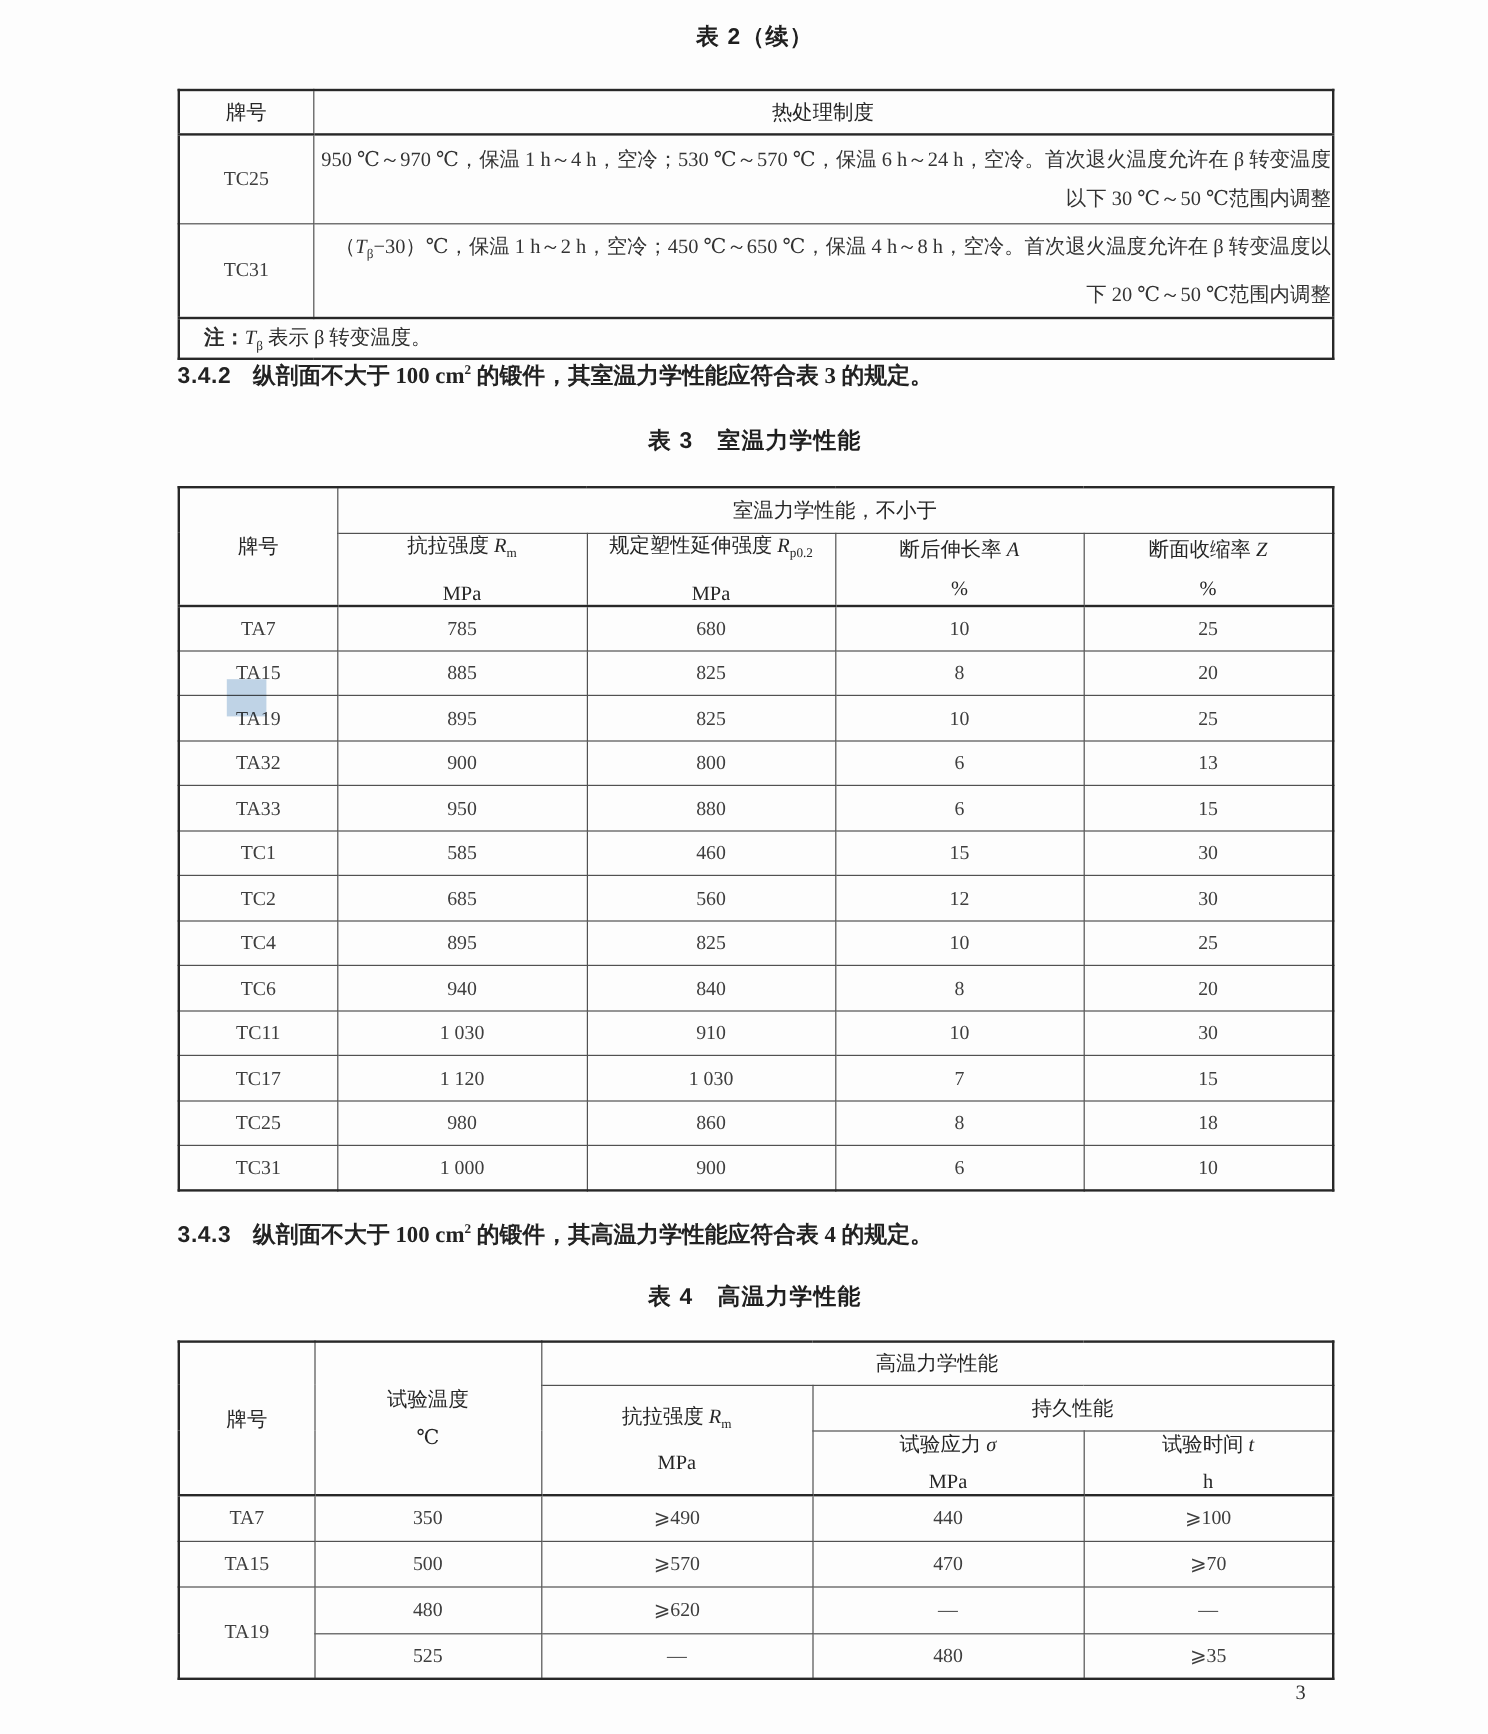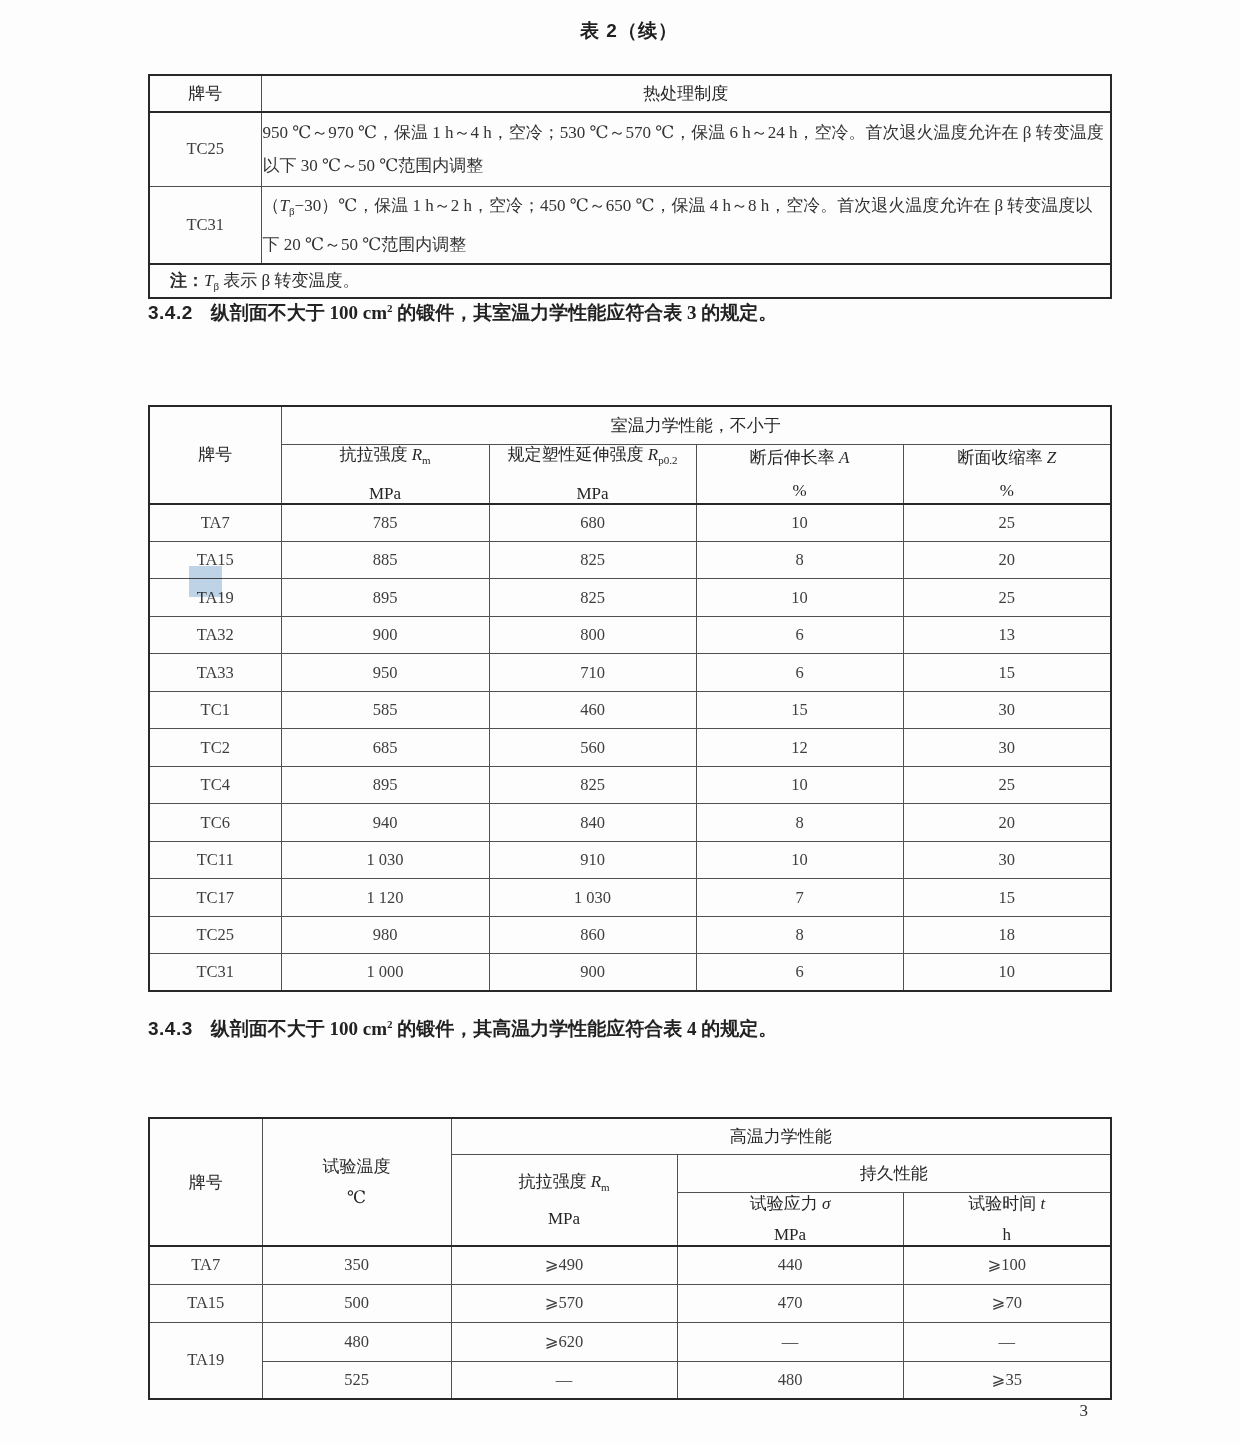--- a/index.html
+++ b/index.html
@@ -25,21 +25,21 @@
   .hb{border-bottom:2.3px solid #282828;}
 
   table.t2{top:74px;}
   table.t3{top:405px;}
   table.t4{top:1117px;}
 
   .h37{height:37px}.h74{height:74px}.h66{height:66px}.h34{height:34px}
   .h38{height:38px}.h54{height:54px}.h36{height:36px}.h39{height:39px}
   .hrow{height:37.5px}
 
-  td.treat{text-align:left;padding:2px 1px;line-height:33px;font-size:17px;color:#333;}
+  td.treat{text-align:right;padding:2px 1px;line-height:33px;font-size:17px;color:#333;}
   td.note-cell{text-align:left;padding-left:20px;font-size:17px;color:#2b2b2b;}
   .note-row td{border-top:2.1px solid #282828;}
   .note-b{font-weight:700;font-family:"Liberation Sans","DejaVu Sans",sans-serif;}
 
   .var{font-style:italic;font-family:"Liberation Serif","DejaVu Serif",serif;}
   sub{font-size:11px;}
   sup{font-size:11px;}
 
   .h2l .l1{line-height:19px;margin-top:0;}
   .h2l .l2{line-height:19px;margin-top:14px;}
@@ -82,20 +82,21 @@
       <tr class="h34 note-row">
         <td class="note-cell" colspan="2"><span class="note-b">注：</span><span class="var">T</span><sub>β</sub><span> 表示 β 转变温度。</span></td>
       </tr>
     </tbody>
   </table>
 
   <div class="sec sec-342">
     <span class="sec-num">3.4.2</span><span>纵剖面不大于 100 cm</span><sup>2</sup><span> 的锻件，其室温力学性能应符合表 3 的规定。</span>
   </div>
 
+  <div class="tbl-title t3-title">表 3　室温力学性能</div>
 
   <table class="t3">
     <colgroup>
         <col style="width:132px">
         <col style="width:208px">
         <col style="width:207px">
         <col style="width:207px">
         <col style="width:208px">
       </colgroup>
     <tbody>
@@ -145,21 +146,21 @@
       <tr class="hrow">
           <td>TA32</td>
           <td>900</td>
           <td>800</td>
           <td>6</td>
           <td>13</td>
         </tr>
       <tr class="hrow">
           <td>TA33</td>
           <td>950</td>
-          <td>710</td>
+          <td>880</td>
           <td>6</td>
           <td>15</td>
         </tr>
       <tr class="hrow">
           <td>TC1</td>
           <td>585</td>
           <td>460</td>
           <td>15</td>
           <td>30</td>
         </tr>
@@ -212,20 +213,21 @@
           <td>6</td>
           <td>10</td>
         </tr>
     </tbody>
   </table>
 
   <div class="sec sec-343">
     <span class="sec-num">3.4.3</span><span>纵剖面不大于 100 cm</span><sup>2</sup><span> 的锻件，其高温力学性能应符合表 4 的规定。</span>
   </div>
 
+  <div class="tbl-title t4-title">表 4　高温力学性能</div>
 
   <table class="t4">
     <colgroup>
         <col style="width:113px">
         <col style="width:189px">
         <col style="width:226px">
         <col style="width:226px">
         <col style="width:208px">
       </colgroup>
     <tbody>

